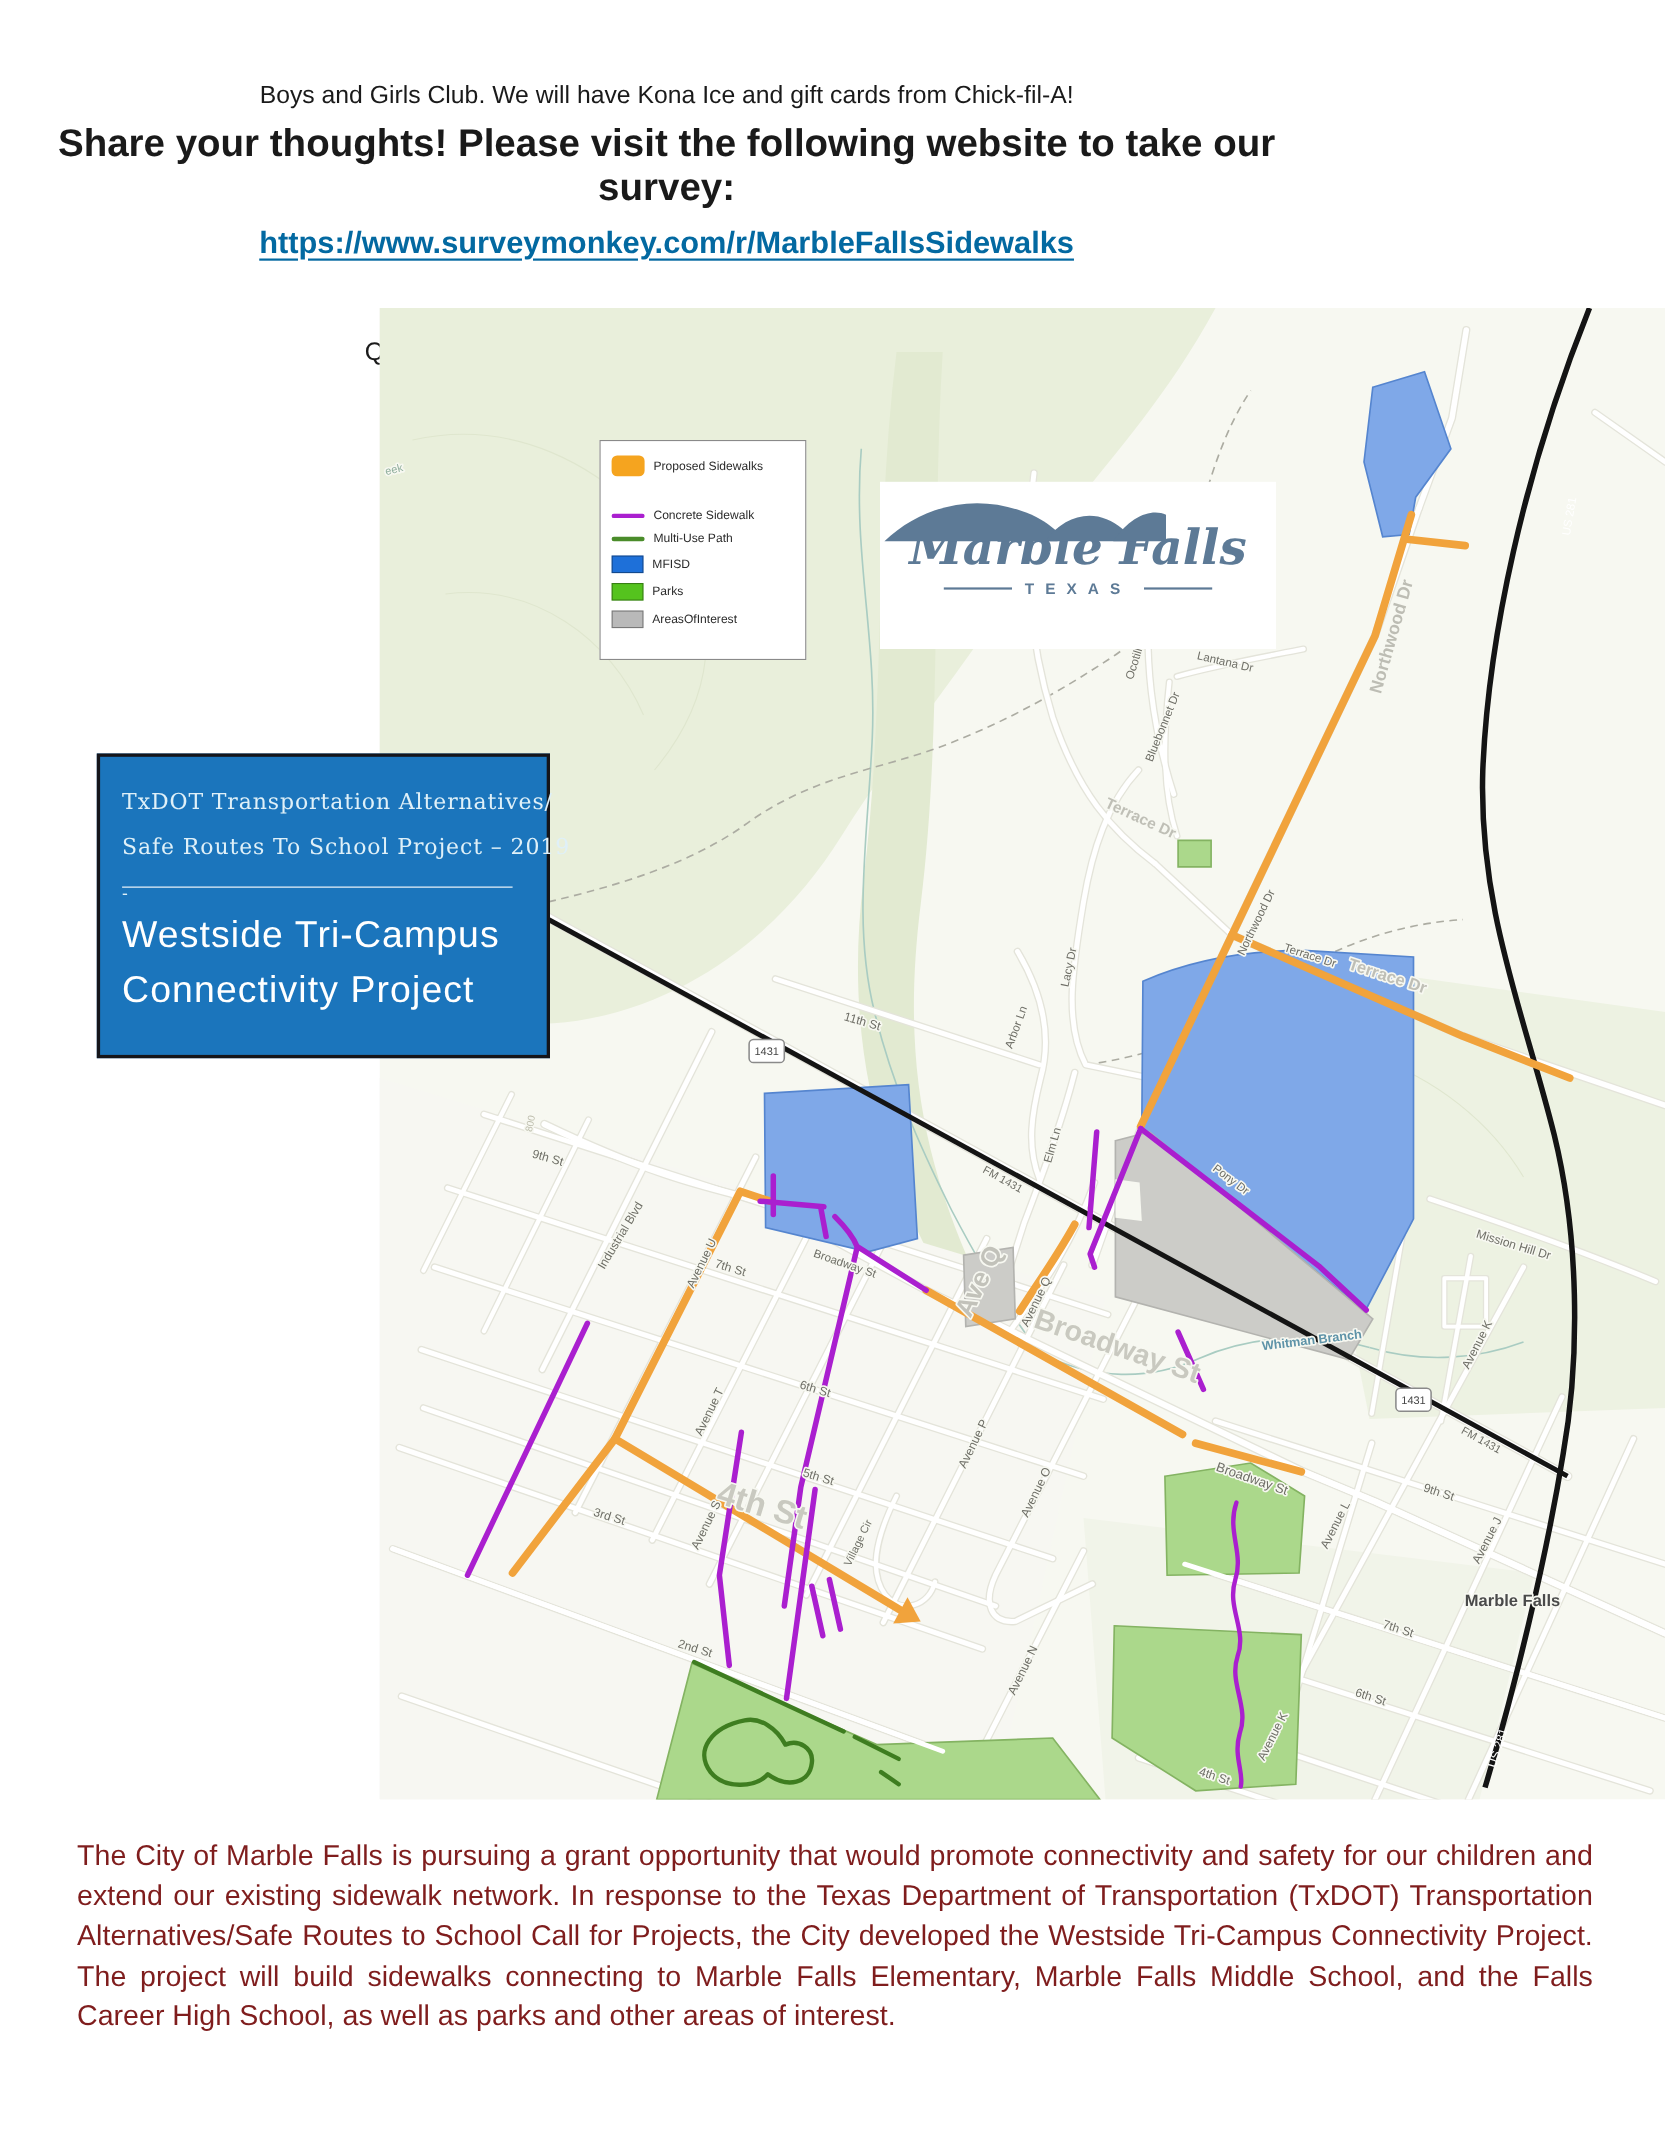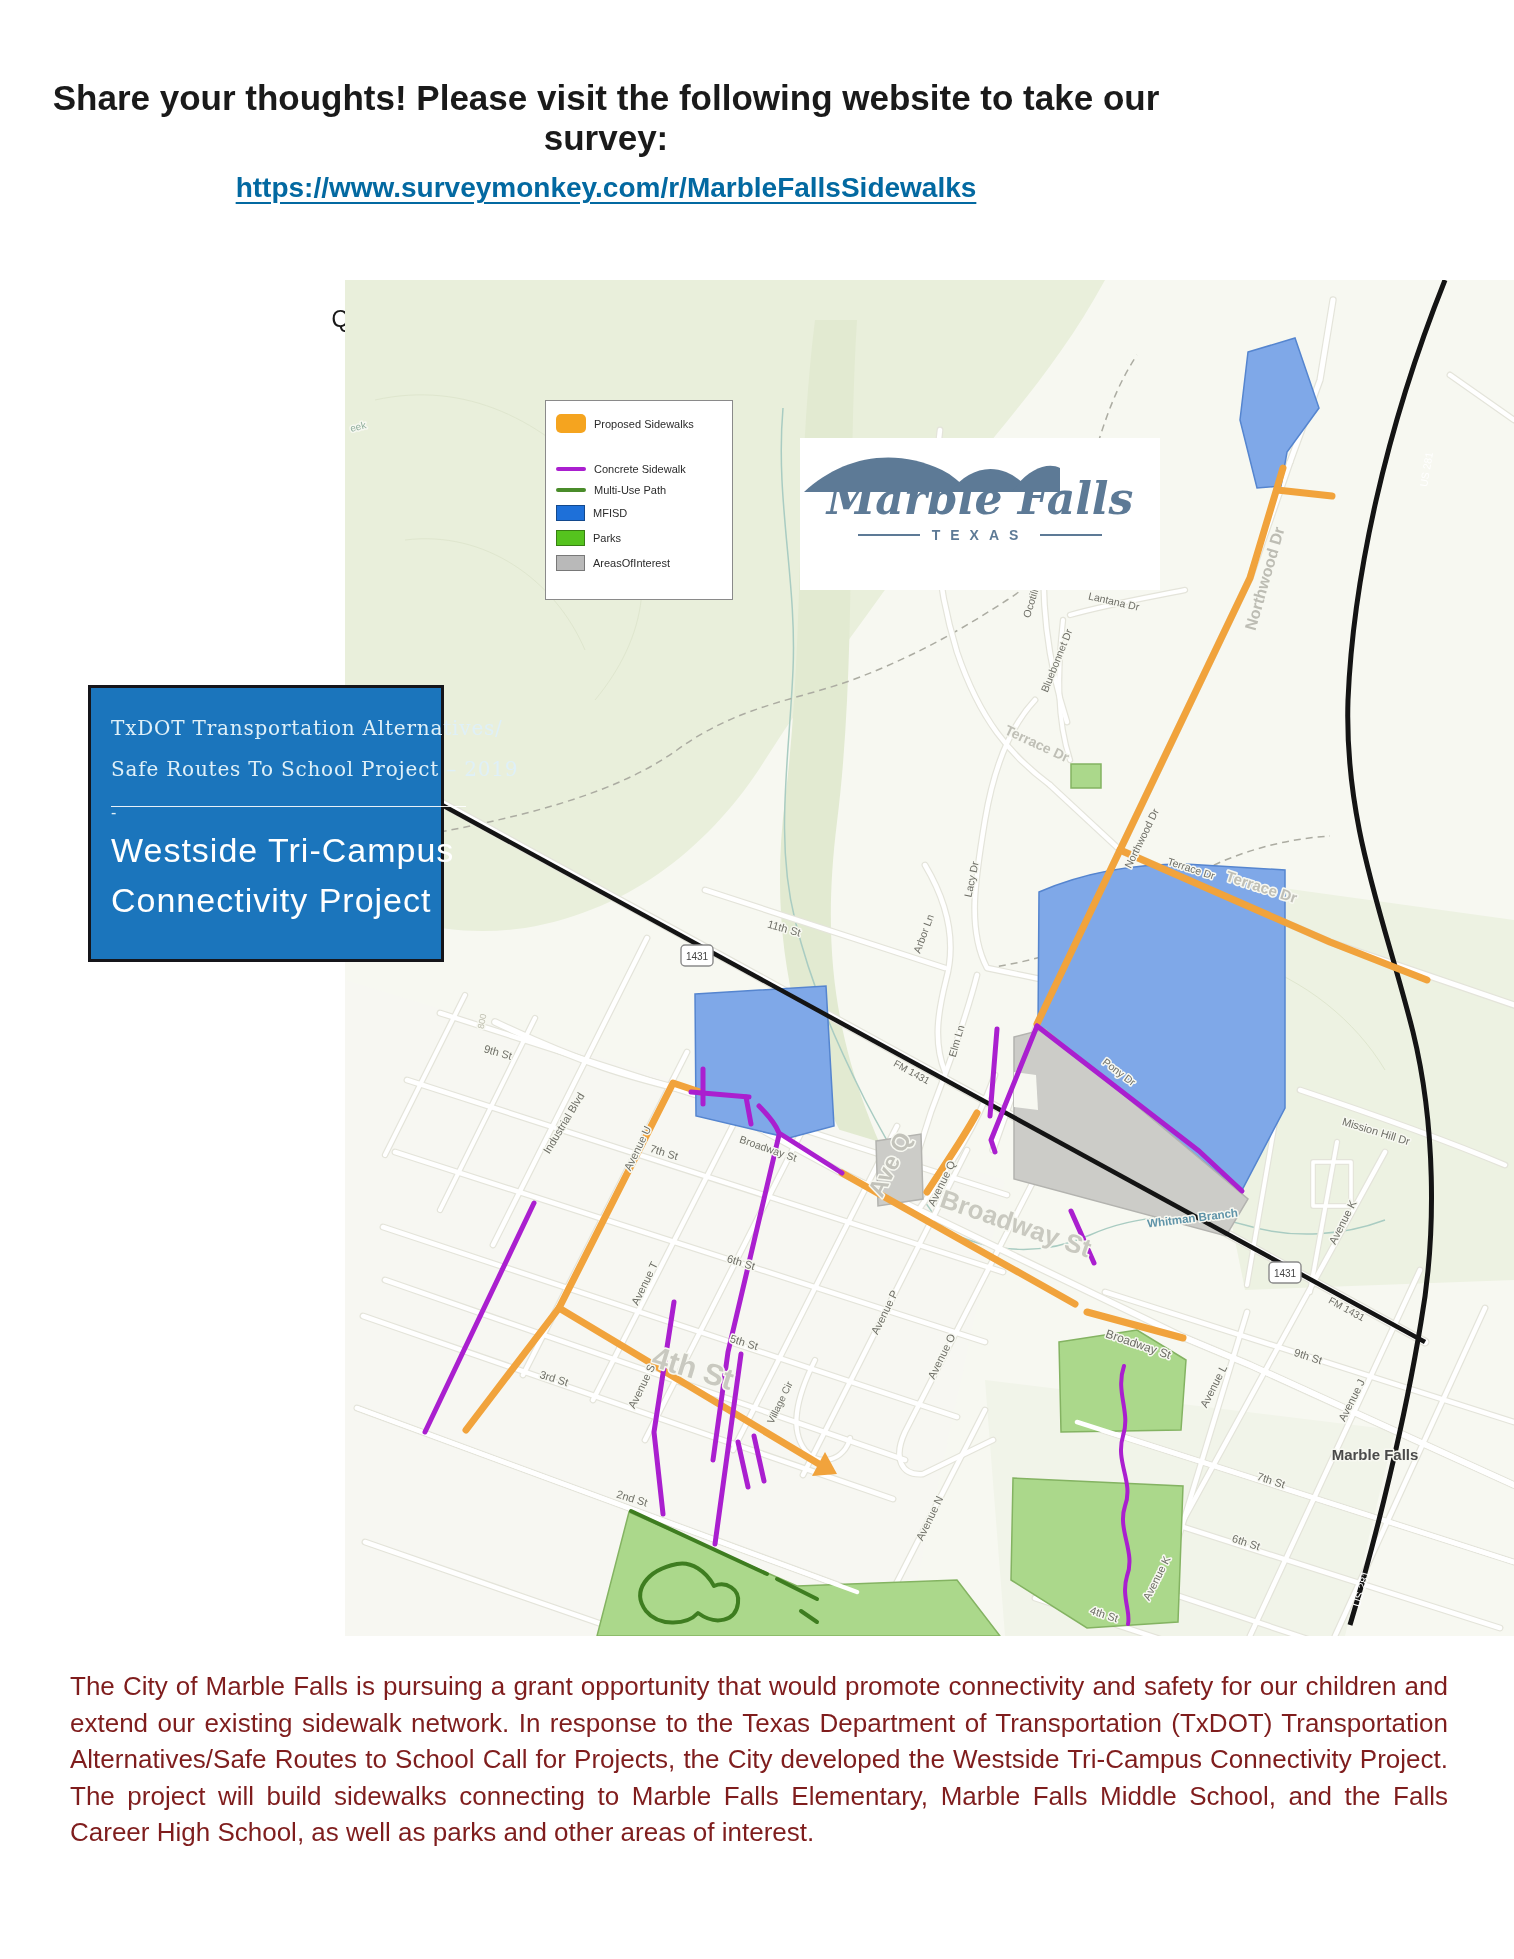--- a/index.html
+++ b/index.html
@@ -24,37 +24,38 @@
   .sw-rect-round{width:30px;height:19px;border-radius:5px;flex:0 0 auto;}
   .sw-rect{width:29px;height:16px;border:1px solid rgba(0,0,0,.35);box-sizing:border-box;flex:0 0 auto;}
   .sw-line{width:30px;height:4px;border-radius:2px;flex:0 0 auto;}
   .logo-box{position:absolute;left:455px;top:158px;width:360px;height:152px;background:#ffffff;
         z-index:20;display:flex;flex-direction:column;align-items:center;justify-content:center;}
   .logo-name{font-family:"DejaVu Serif","Liberation Serif",serif;font-style:italic;font-weight:bold;
         font-size:44px;line-height:40px;color:#5D7A96;margin-top:-6px;}
   .logo-sub{display:flex;align-items:center;gap:12px;margin-top:8px;color:#5D7A96;}
   .logo-sub .rule{width:62px;height:2px;background:#5D7A96;}
   .logo-sub .txt{font-size:14px;letter-spacing:10px;font-weight:bold;}
-  .project-box{position:absolute;left:88px;top:685px;width:356px;height:277px;box-sizing:border-box;
+  .project-box{position:absolute;left:88px;top:685px;width:412px;height:277px;box-sizing:border-box;
         background:#1B75BC;border:3px solid #15151a;z-index:30;padding:20px 18px 0 20px;}
   .pb-l1,.pb-l2{font-family:"DejaVu Serif","Liberation Serif",serif;font-size:20px;line-height:41px;
         color:#DFF0F8;letter-spacing:.8px;margin:0;white-space:nowrap;}
   .pb-div{border-top:1.5px solid rgba(255,255,255,.9);width:355px;margin:16px 0 0 0;}
   .pb-dash{color:#DFF0F8;font-size:16px;line-height:12px;margin:0;}
   .pb-t1,.pb-t2{font-size:34px;line-height:50px;color:#ffffff;letter-spacing:1px;margin:0;white-space:nowrap;}
   .pb-t1{margin-top:6px;}
   .body-par{position:absolute;left:70px;top:1642px;width:1378px;font-size:26px;line-height:36.5px;
         text-align:justify;color:#7f1d1d;}
 </style>
 </head>
 <body>
 
 <div class="page">
 
   <div class="top-text">
+    <p class="intro">Boys and Girls Club.  We will have Kona Ice and gift cards from Chick-fil-A!</p>
     <p class="share" ind="">Share your thoughts!  Please visit the following website to take our survey:</p>
     <a class="survey-link" href="#">https://www.surveymonkey.com/r/MarbleFallsSidewalks</a>
   </div>
 
   <div class="questions">
     <span>Questions?  Contact City Engineer Kacey Paul at </span><a href="#">kpaul@marblefallstx.gov</a><span>.</span>
   </div>
 
   <div class="map-wrap">
     <svg id="mapsvg" viewBox="0 0 1169 1356" width="1169" height="1356">

